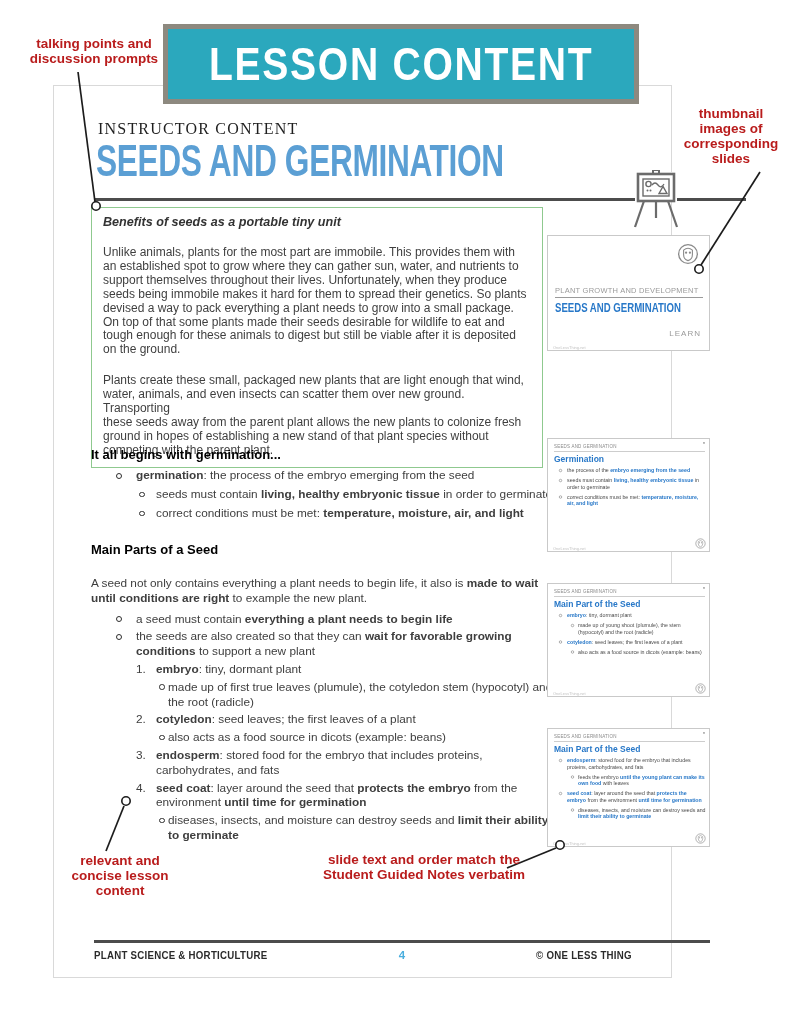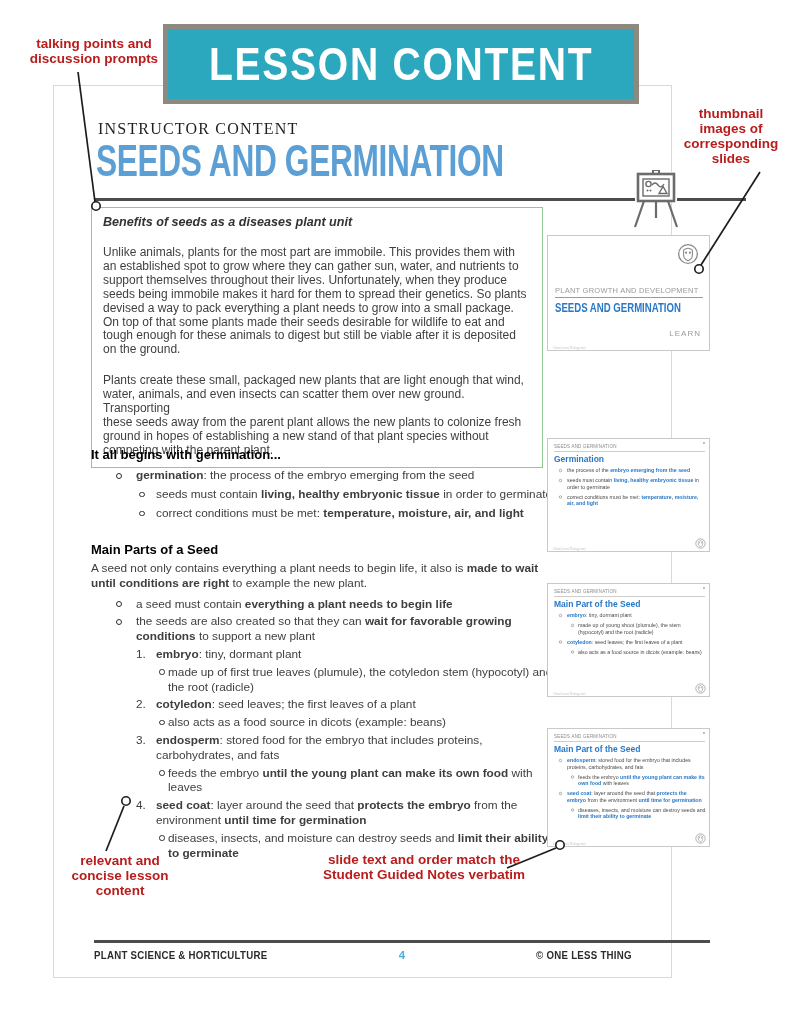--- a/index.html
+++ b/index.html
@@ -29,21 +29,21 @@
   
   #callout { position:absolute; left:37px; top:121px; width:452px; border:1.5px solid #8fc98f; background:#fff; padding:7px 11px 9px 11px; }
   .co-title { font-size:12.6px; font-weight:bold; font-style:italic; color:#333; }
   .co-p { font-size:12px; color:#3f3f3f; line-height:13.9px; margin-top:17px; white-space:pre-line; }
 
   
   .sec { position:absolute; left:37px; width:462px; color:#3e3e3e; font-size:11.8px; }
   #sec1 { top:361px; }
   #sec2 { top:456px; }
   .sec .h { font-size:13px; font-weight:bold; color:#000000; margin-bottom:6px; }
-  #sec2 .h { margin-bottom:4px; }
+  #sec2 .h { margin-bottom:19px; }
   .intro { line-height:14.8px; margin-bottom:6px; }
   .li { position:relative; line-height:14.8px; margin-bottom:3px; }
   #sec1 .li { line-height:15.2px; margin-bottom:4px; }
   .mk { position:absolute; top:4.5px; width:6px; height:6px; border:1.4px solid #2e2e2e; border-radius:50%; }
   .l1 { padding-left:45px; }  .l1 > .mk { left:25px; }
   .l2 { padding-left:65px; }  .l2 > .mk { left:48px; width:5.5px; height:5.5px; }
   .l3 { padding-left:77px; }  .l3 > .mk { left:68px; width:5.5px; height:5.5px; }
   .num { padding-left:65px; }
   .num > .no { position:absolute; left:45px; top:0; }
   .b { font-weight:bold; }
@@ -144,21 +144,21 @@
       <circle cx="20.5" cy="20.5" r="1" fill="#6b6b6b"></circle>
       <path d="M22,15 q3,-4 6,0 t6,-1" fill="none" stroke="#6b6b6b" stroke-width="1.3"></path>
       <path d="M29,23.5 l4,-7 4,7 z" fill="none" stroke="#6b6b6b" stroke-width="1.4"></path>
       <line x1="14" y1="31" x2="5" y2="57" stroke="#6b6b6b" stroke-width="2.2"></line>
       <line x1="38" y1="31" x2="47" y2="57" stroke="#6b6b6b" stroke-width="2.2"></line>
       <line x1="26" y1="31" x2="26" y2="48" stroke="#6b6b6b" stroke-width="2.2"></line>
     </svg>
   </div>
 
   <div id="callout">
-    <div class="co-title">Benefits of seeds as a diseases plant unit</div>
+    <div class="co-title">Benefits of seeds as a portable tiny unit</div>
     <div class="co-p">Unlike animals, plants for the most part are immobile. This provides them with
 an established spot to grow where they can gather sun, water, and nutrients to
 support themselves throughout their lives. Unfortunately, when they produce
 seeds being immobile makes it hard for them to spread their genetics. So plants
 devised a way to pack everything a plant needs to grow into a small package.
 On top of that some plants made their seeds desirable for wildlife to eat and
 tough enough for these animals to digest but still be viable after it is deposited
 on the ground.</div>
     <div class="co-p">Plants create these small, packaged new plants that are light enough that wind,
 water, animals, and even insects can scatter them over new ground. Transporting
@@ -180,21 +180,20 @@
     <div class="li l1"><span class="mk"></span><span class="tx"><span>a seed must contain </span><span class="b">everything a plant needs to begin life</span></span></div>
     <div class="li l1"><span class="mk"></span><span class="tx"><span>the seeds are also created so that they can </span><span class="b">wait for favorable growing conditions</span><span> to support a new plant</span></span></div>
 
     <div class="li num"><span class="no">1.</span><span class="tx"><span class="b">embryo</span><span>: tiny, dormant plant</span></span></div>
     <div class="li l3"><span class="mk"></span><span class="tx"><span>made up of first true leaves (plumule), the cotyledon stem (hypocotyl) and the root (radicle)</span></span></div>
 
     <div class="li num"><span class="no">2.</span><span class="tx"><span class="b">cotyledon</span><span>: seed leaves; the first leaves of a plant</span></span></div>
     <div class="li l3"><span class="mk"></span><span class="tx"><span>also acts as a food source in dicots (example: beans)</span></span></div>
 
     <div class="li num"><span class="no">3.</span><span class="tx"><span class="b">endosperm</span><span>: stored food for the embryo that includes proteins, carbohydrates, and fats</span></span></div>
-    <div class="li l3"><span class="mk"></span><span class="tx"><span>feeds the embryo </span><span class="b">until the young plant can make its own food</span><span> with leaves</span></span></div>
 
     <div class="li num"><span class="no">4.</span><span class="tx"><span class="b">seed coat</span><span>: layer around the seed that </span><span class="b">protects the embryo</span><span> from the environment </span><span class="b">until time for germination</span></span></div>
     <div class="li l3"><span class="mk"></span><span class="tx"><span>diseases, insects, and moisture can destroy seeds and </span><span class="b">limit their ability to germinate</span></span></div>
   </div>
 
   <div class="slide" id="slide-1">
     <div class="slide-inner">
       <svg class="ts-owl" width="44" height="44">
           <use href="#owl" width="44" height="44"></use>
         </svg>

